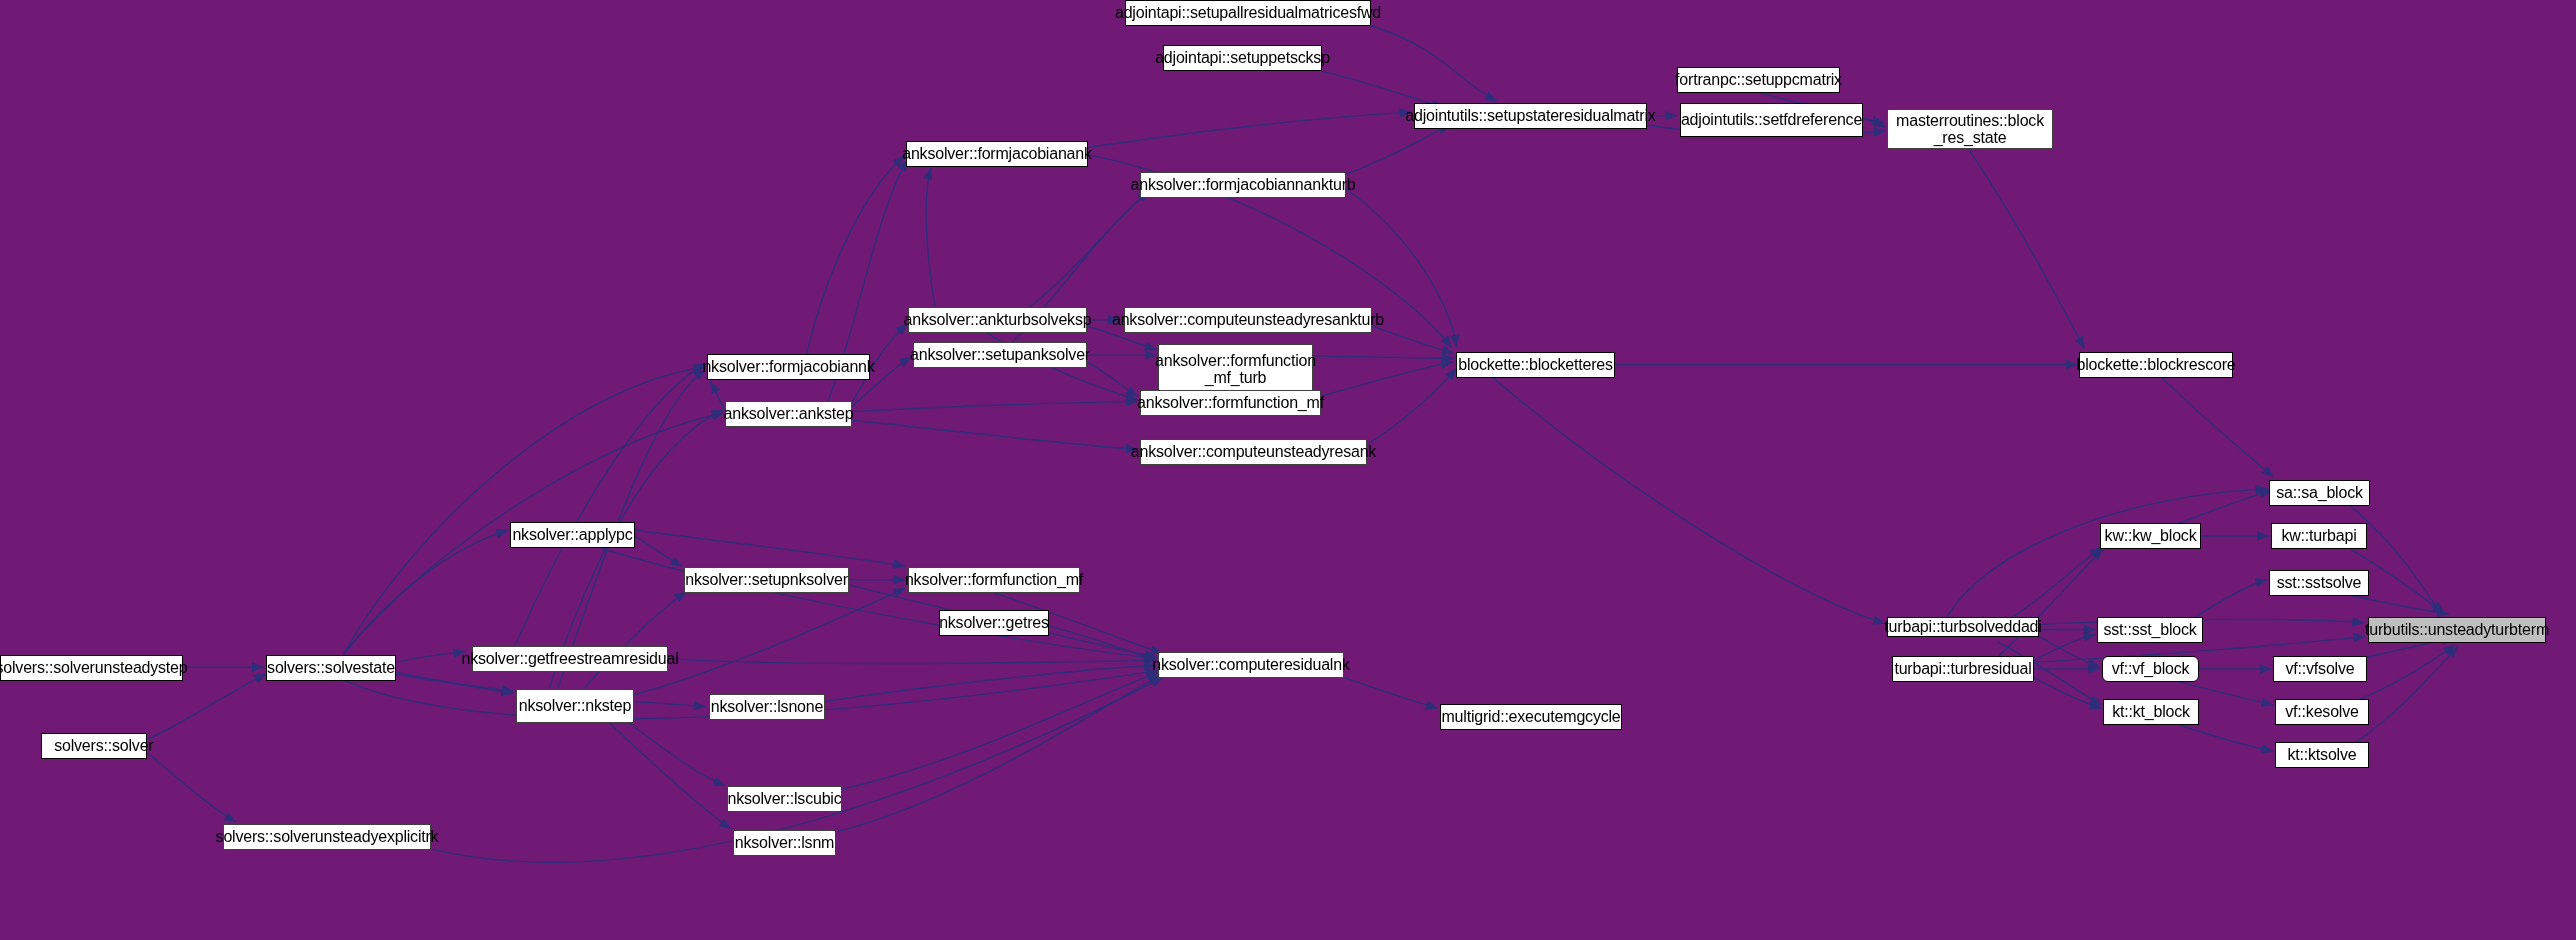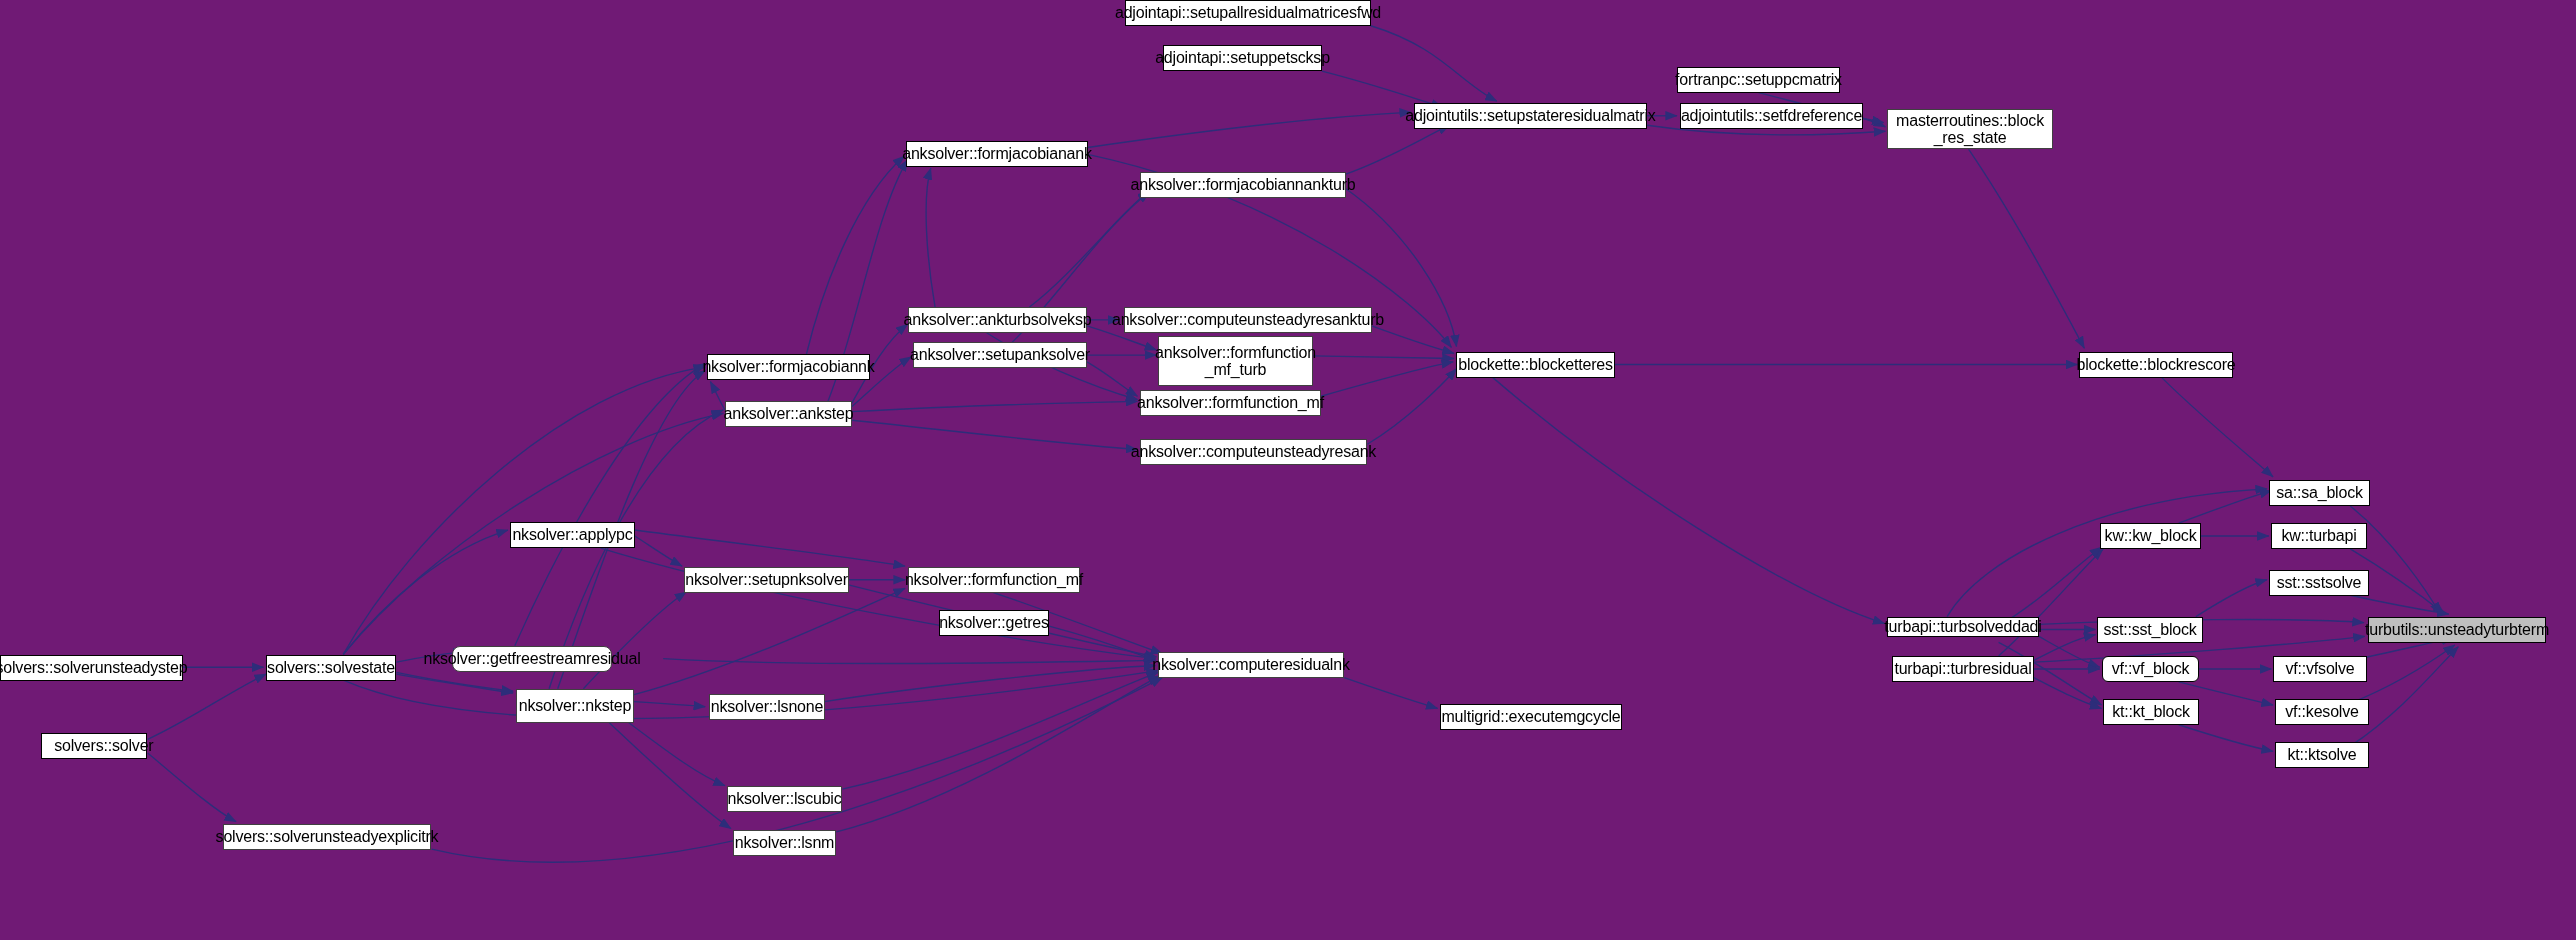--- a/index.html
+++ b/index.html
@@ -156,50 +156,50 @@
         <path d="M 600,753 C 650,640 740,470 822,424" fill="none" stroke="#2d2d7a" stroke-width="1.6" marker-end="url(#arrowhead)"></path>
         <path d="M 845,478 C 840,470 835,458 828,445" fill="none" stroke="#2d2d7a" stroke-width="1.6" marker-end="url(#arrowhead)"></path>
         <path d="M 462,786 C 510,795 560,802 598,808" fill="none" stroke="#2d2d7a" stroke-width="1.6" marker-end="url(#arrowhead)"></path>
       </g>
   </svg>
   <div id="node-layer">
       <div class="graph-node" style="left: 1125px; top: 0px; width: 246px; height: 26px;">adjointapi::setupallresidualmatricesfwd</div>
       <div class="graph-node" style="left: 1163px; top: 45px; width: 159px; height: 26px;">adjointapi::setuppetscksp</div>
       <div class="graph-node" style="left: 1677px; top: 67px; width: 163px; height: 26px;">fortranpc::setuppcmatrix</div>
       <div class="graph-node" style="left: 1414px; top: 103px; width: 233px; height: 26px;">adjointutils::setupstateresidualmatrix</div>
-      <div class="graph-node" style="left: 1680px; top: 103px; width: 183px; height: 26px;">adjointutils::setfdreference</div>
+      <div class="graph-node" style="left: 1680px; top: 103px; width: 183px; height: 34px;">adjointutils::setfdreference</div>
       <div class="graph-node thick" style="left: 1887px; top: 109px; width: 166px; height: 40px;">masterroutines::block
 _res_state</div>
       <div class="graph-node" style="left: 906px; top: 141px; width: 182px; height: 26px;">anksolver::formjacobianank</div>
       <div class="graph-node thick" style="left: 1140px; top: 172px; width: 206px; height: 26px;">anksolver::formjacobiannankturb</div>
       <div class="graph-node thick" style="left: 908px; top: 307px; width: 179px; height: 26px;">anksolver::ankturbsolveksp</div>
       <div class="graph-node thick" style="left: 1124px; top: 307px; width: 248px; height: 26px;">anksolver::computeunsteadyresankturb</div>
       <div class="graph-node" style="left: 707px; top: 354px; width: 163px; height: 26px;">nksolver::formjacobiannk</div>
       <div class="graph-node thick" style="left: 913px; top: 342px; width: 174px; height: 26px;">anksolver::setupanksolver</div>
-      <div class="graph-node thick" style="left: 1158px; top: 336px; width: 155px; height: 50px;">anksolver::formfunction
+      <div class="graph-node thick" style="left: 1158px; top: 344px; width: 155px; height: 50px;">anksolver::formfunction
 _mf_turb</div>
       <div class="graph-node" style="left: 1456px; top: 352px; width: 159px; height: 26px;">blockette::blocketteres</div>
       <div class="graph-node" style="left: 2079px; top: 352px; width: 154px; height: 26px;">blockette::blockrescore</div>
       <div class="graph-node thick" style="left: 725px; top: 401px; width: 127px; height: 26px;">anksolver::ankstep</div>
       <div class="graph-node thick" style="left: 1140px; top: 390px; width: 181px; height: 26px;">anksolver::formfunction_mf</div>
       <div class="graph-node thick" style="left: 1140px; top: 439px; width: 227px; height: 26px;">anksolver::computeunsteadyresank</div>
       <div class="graph-node" style="left: 2269px; top: 480px; width: 101px; height: 26px;">sa::sa_block</div>
       <div class="graph-node" style="left: 510px; top: 522px; width: 125px; height: 26px;">nksolver::applypc</div>
       <div class="graph-node" style="left: 2100px; top: 523px; width: 101px; height: 26px;">kw::kw_block</div>
       <div class="graph-node" style="left: 2271px; top: 523px; width: 96px; height: 26px;">kw::turbapi</div>
       <div class="graph-node thick" style="left: 684px; top: 567px; width: 165px; height: 26px;">nksolver::setupnksolver</div>
       <div class="graph-node thick" style="left: 908px; top: 567px; width: 172px; height: 26px;">nksolver::formfunction_mf</div>
       <div class="graph-node" style="left: 2269px; top: 570px; width: 100px; height: 26px;">sst::sstsolve</div>
       <div class="graph-node" style="left: 939px; top: 610px; width: 110px; height: 26px;">nksolver::getres</div>
       <div class="graph-node" style="left: 1887px; top: 617px; width: 152px; height: 20px;">turbapi::turbsolveddadi</div>
       <div class="graph-node" style="left: 2097px; top: 617px; width: 106px; height: 26px;">sst::sst_block</div>
       <div class="graph-node highlight" style="left: 2368px; top: 617px; width: 178px; height: 26px; background: rgb(191, 191, 191);">turbutils::unsteadyturbterm</div>
       <div class="graph-node" style="left: 0px; top: 655px; width: 183px; height: 26px;">solvers::solverunsteadystep</div>
       <div class="graph-node" style="left: 266px; top: 655px; width: 130px; height: 26px;">solvers::solvestate</div>
-      <div class="graph-node thick" style="left: 452px; top: 646px; width: 160px; height: 26px; border-radius: 8px;">nksolver::getfreestreamresidual</div>
+      <div class="graph-node thick" style="left: 472px; top: 646px; width: 196px; height: 26px;">nksolver::getfreestreamresidual</div>
       <div class="graph-node thick" style="left: 1158px; top: 652px; width: 186px; height: 26px;">nksolver::computeresidualnk</div>
       <div class="graph-node" style="left: 1892px; top: 656px; width: 142px; height: 26px;">turbapi::turbresidual</div>
       <div class="graph-node" style="left: 2102px; top: 656px; width: 97px; height: 26px; border-radius: 6px;">vf::vf_block</div>
       <div class="graph-node" style="left: 2273px; top: 656px; width: 94px; height: 26px;">vf::vfsolve</div>
       <div class="graph-node thick" style="left: 516px; top: 689px; width: 118px; height: 34px;">nksolver::nkstep</div>
       <div class="graph-node thick" style="left: 709px; top: 694px; width: 116px; height: 26px;">nksolver::lsnone</div>
       <div class="graph-node" style="left: 1440px; top: 704px; width: 182px; height: 26px;">multigrid::executemgcycle</div>
       <div class="graph-node" style="left: 2103px; top: 699px; width: 96px; height: 26px;">kt::kt_block</div>
       <div class="graph-node" style="left: 2275px; top: 699px; width: 94px; height: 26px;">vf::kesolve</div>
       <div class="graph-node" style="left: 41px; top: 733px; width: 106px; height: 26px; padding-left: 24px;">solvers::solver</div>

